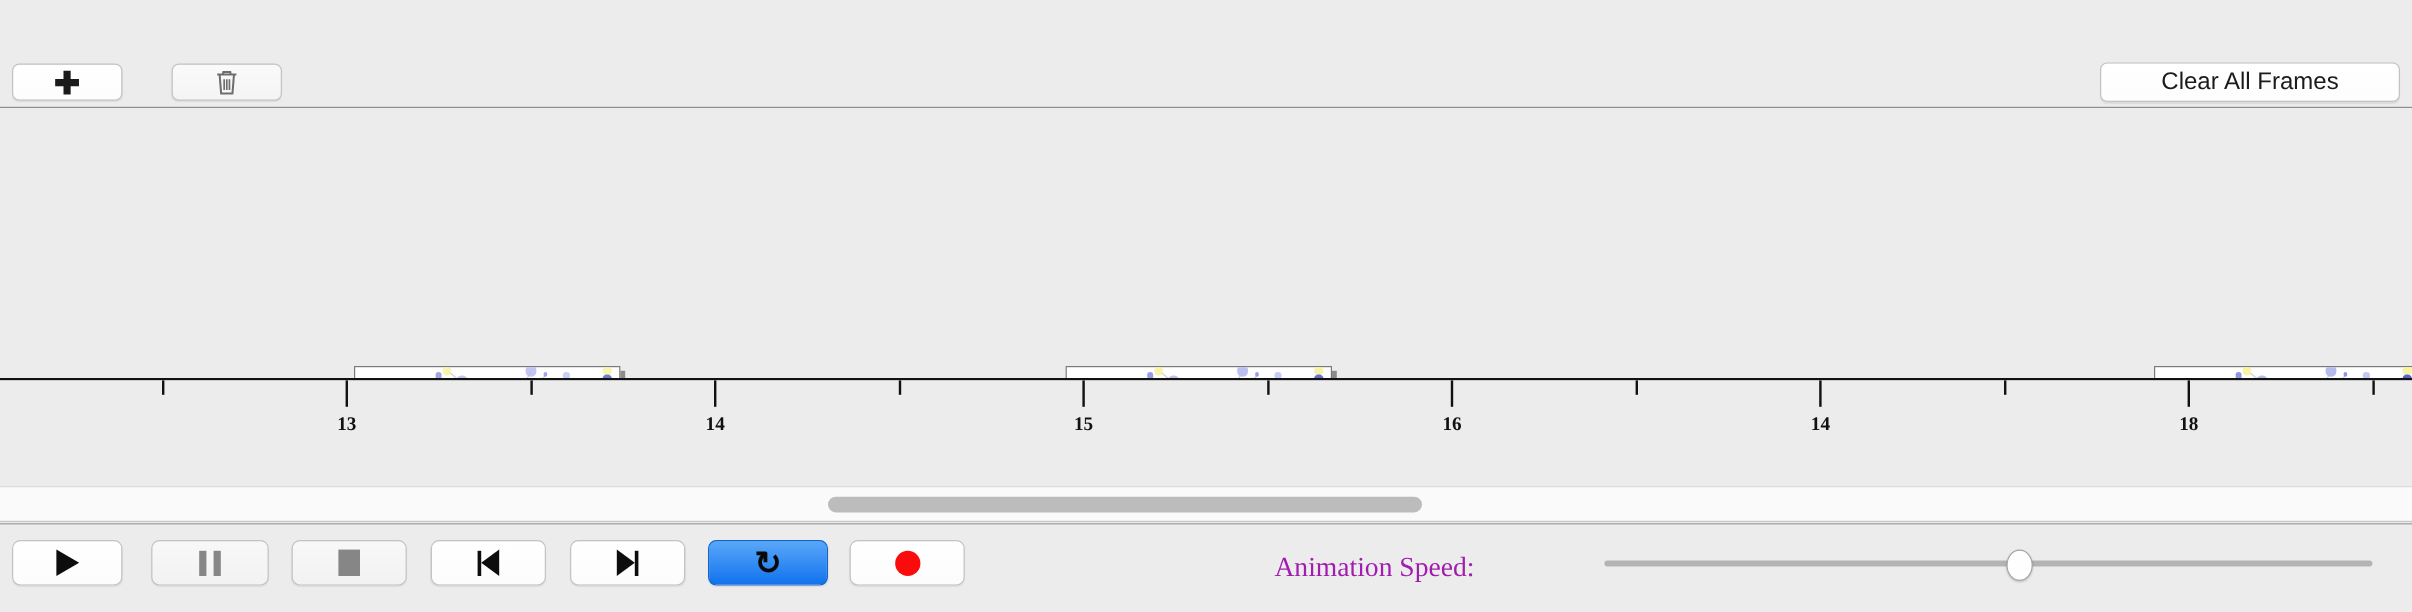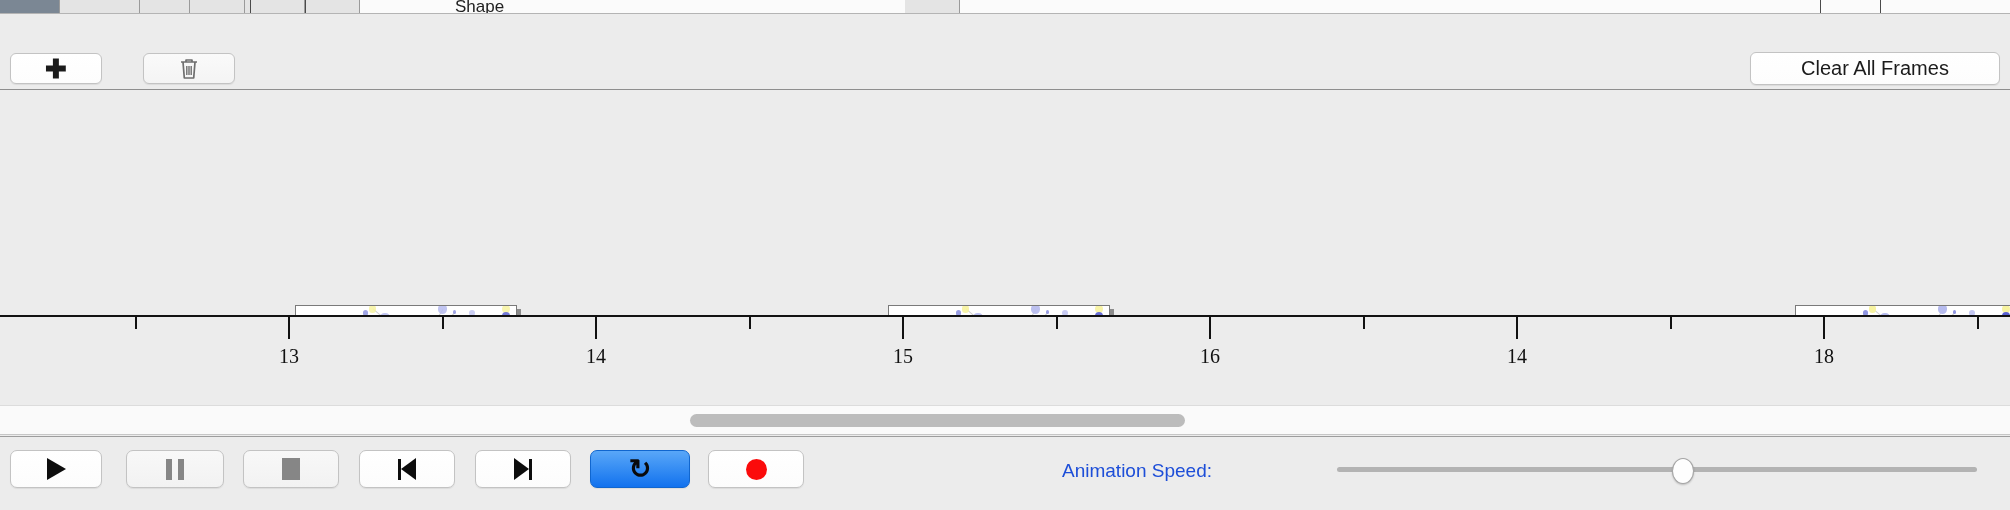--- a/index.html
+++ b/index.html
@@ -76,23 +76,24 @@
   }
   .node { position: absolute; border-radius: 50%; }
   .edge { position: absolute; height: 1px; background: #cfcfcf; transform-origin: 0 0; }
 
   
   .axis { position: absolute; left: 0; top: 317px; width: 2010px; height: 88px; background: #ececec; }
   .tick { position: absolute; top: 0; width: 2px; background: #111; }
   .tick.major { height: 22px; }
   .tick.minor { height: 12px; }
   .ticklabel {
-    position: absolute; top: 28px; font-size: 20px; color: #111;
+    position: absolute; top: 28px; font-size: 16px; color: #111;
     font-family: "Liberation Serif", serif; transform: translateX(-50%);
     white-space: nowrap;
+    font-weight: bold;
   }
   .axis-title {
     position: absolute; top: 52px; width: 100%; text-align: center;
     font-size: 21px; color: #1a1a1a;
   }
 
   
   .scrollarea {
     position: absolute; left: 0; top: 405px; width: 2010px; height: 30px;
     background: #fafafa; border-top: 1px solid #dcdcdc; border-bottom: 1px solid #c6c6c6;
@@ -121,46 +122,32 @@
   .tri-play { width: 0; height: 0; border-left: 19px solid #0d0d0d; border-top: 11px solid transparent; border-bottom: 11px solid transparent; }
   .pause-bar { display: inline-block; width: 6px; height: 21px; background: #868686; }
   .pause-wrap { display: flex; gap: 6px; }
   .stop-sq { width: 18px; height: 22px; background: #868686; }
   .skb { display: flex; align-items: center; }
   .skb .bar { width: 3px; height: 21px; background: #0d0d0d; }
   .skb .tri-l { width: 0; height: 0; border-right: 15px solid #0d0d0d; border-top: 11px solid transparent; border-bottom: 11px solid transparent; }
   .skb .tri-r { width: 0; height: 0; border-left: 15px solid #0d0d0d; border-top: 11px solid transparent; border-bottom: 11px solid transparent; }
   .loop-glyph { font-size: 27px; color: #0a0a0a; line-height: 1; font-weight: bold; }
   .rec-dot { width: 21px; height: 21px; border-radius: 50%; background: #fb0b0b; }
-  .speed-label { position: absolute; top: 23px; font-size: 19px; color: #1d4ed8; white-space: nowrap; }
+  .speed-label { position: absolute; top: 23px; font-size: 23px; color: #a21caf; white-space: nowrap; font-family: Liberation Serif, serif; }
   .slider-track { position: absolute; top: 30px; height: 5px; border-radius: 3px; background: #b3b3b3; }
   .slider-thumb {
     position: absolute; top: 21px; width: 22px; height: 26px; border-radius: 50%;
     background: #fefefe; border: 1px solid #a5a5a5; box-shadow: 0 1px 2px rgba(0,0,0,0.2);
   }
 </style>
 </head>
 <body>
 
 <div id="app">
 
-  <div class="bg-strip">
-    <div class="bg-chip dark" style="left:0;width:60px;"></div>
-    <div class="bg-chip" style="left:60px;width:80px;"></div>
-    <div class="bg-chip" style="left:140px;width:50px;"></div>
-    <div class="bg-chip" style="left:190px;width:55px;"></div>
-    <div class="bg-chip" style="left:245px;width:60px;"></div>
-    <div class="bg-chip" style="left:305px;width:55px;"></div>
-    <div class="bg-chip" style="left:905px;width:55px;"></div>
-    <div class="bg-tick" style="left:250px;"></div>
-    <div class="bg-tick" style="left:305px;"></div>
-    <div class="bg-tick" style="left:1820px;"></div>
-    <div class="bg-tick" style="left:1880px;"></div>
-    <div class="bg-text" style="left:455px;">Shape</div>
-  </div>
 
 
   <div class="toolbar">
     <div class="btn btn-add">
       <span class="plus">✚</span>
     </div>
     <div class="btn btn-del dim">
       <svg width="22" height="24" viewBox="0 0 22 24">
         <path d="M3 5 h16 M8 5 v-2 h6 v2 M5 5 l1.3 16 h9.4 L17 5" fill="none" stroke="#6e6e6e" stroke-width="1.7" stroke-linejoin="round"></path>
         <path d="M8.8 9 v9 M11 9 v9 M13.2 9 v9" fill="none" stroke="#6e6e6e" stroke-width="1.4"></path>

